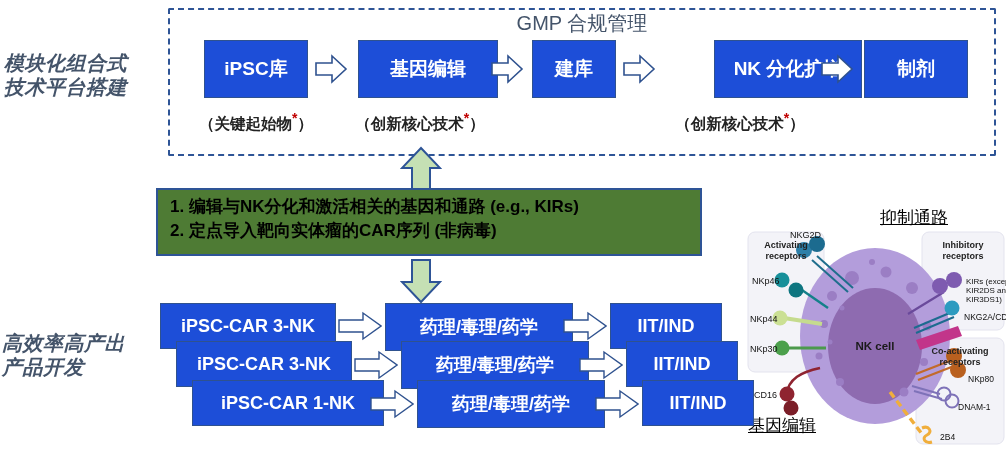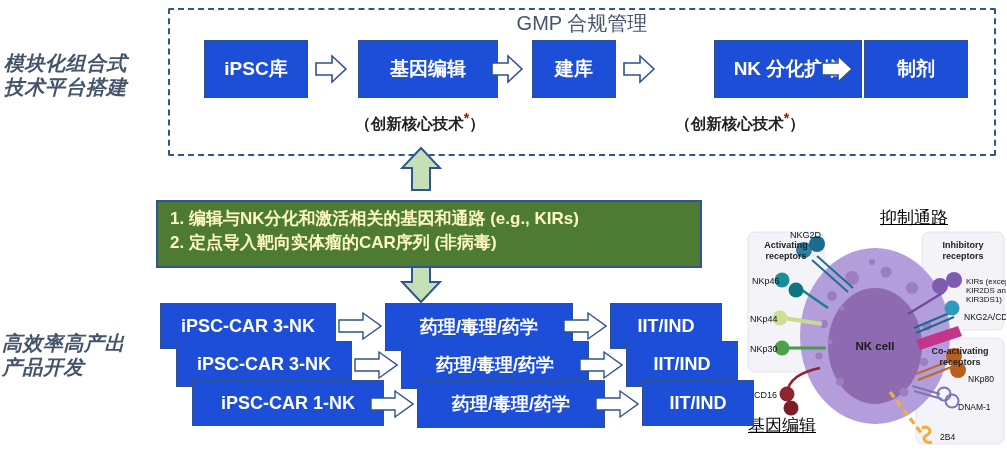--- a/index.html
+++ b/index.html
@@ -64,23 +64,22 @@
 
   
   #arrow-up{left:400px;top:146px;width:42px;height:46px;}
   #arrow-down{left:400px;top:258px;width:42px;height:46px;}
   #arrow-up svg,#arrow-down svg{display:block;width:100%;height:100%;}
 
   
   #green-box{
     left:156px;top:188px;width:546px;height:68px;
     background:#4E7B34;border:2px solid #2E5496;box-sizing:border-box;
-    color:#fef9c3;font-weight:bold;font-size:17px;line-height:1.42;
+    color:#000000;font-weight:bold;font-size:17px;line-height:1.42;
     padding:5px 2px 0 12px;
-    margin-top:12px;
   }
   #green-box div{white-space:nowrap;}
 
   
   .prodbox{height:46px;font-size:18px;}
   .phbox{height:48px;font-size:18px;}
   .indbox{height:46px;font-size:18px;}
 
   
   #prod3{left:160px;top:303px;width:176px;z-index:3;}
@@ -162,20 +161,23 @@
     <svg viewBox="0 0 34 32">
         <path d="M2,10 L18,10 L18,3 L32,16 L18,29 L18,22 L2,22 Z" fill="#ffffff" stroke="#2F528F" stroke-width="1.6"></path>
       </svg>
   </div>
   <div class="abs arrow-right-sm" id="ar4">
     <svg viewBox="0 0 34 32">
         <path d="M2,10 L18,10 L18,3 L32,16 L18,29 L18,22 L2,22 Z" fill="#ffffff" stroke="#2F528F" stroke-width="1.6"></path>
       </svg>
   </div>
 
+  <div class="abs caption" id="cap-ipsc">
+    <span>（关键起始物</span><sup>*</sup><span>）</span>
+  </div>
   <div class="abs caption" id="cap-gene">
     <span>（创新核心技术</span><sup>*</sup><span>）</span>
   </div>
   <div class="abs caption" id="cap-nk">
     <span>（创新核心技术</span><sup>*</sup><span>）</span>
   </div>
 
   <div class="abs" id="arrow-up">
     <svg viewBox="0 0 42 46">
         <path d="M21,2 L40,22 L30,22 L30,44 L12,44 L12,22 L2,22 Z" fill="#C5E0B4" stroke="#2E5496" stroke-width="2"></path>

